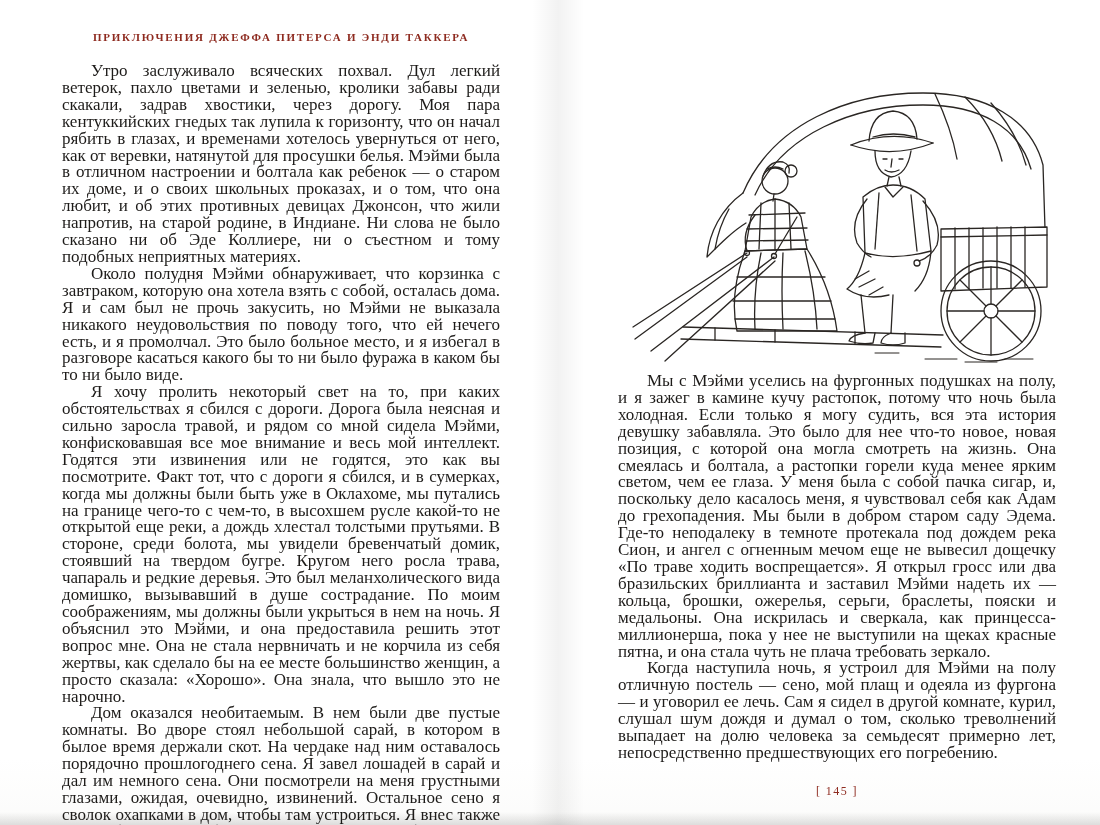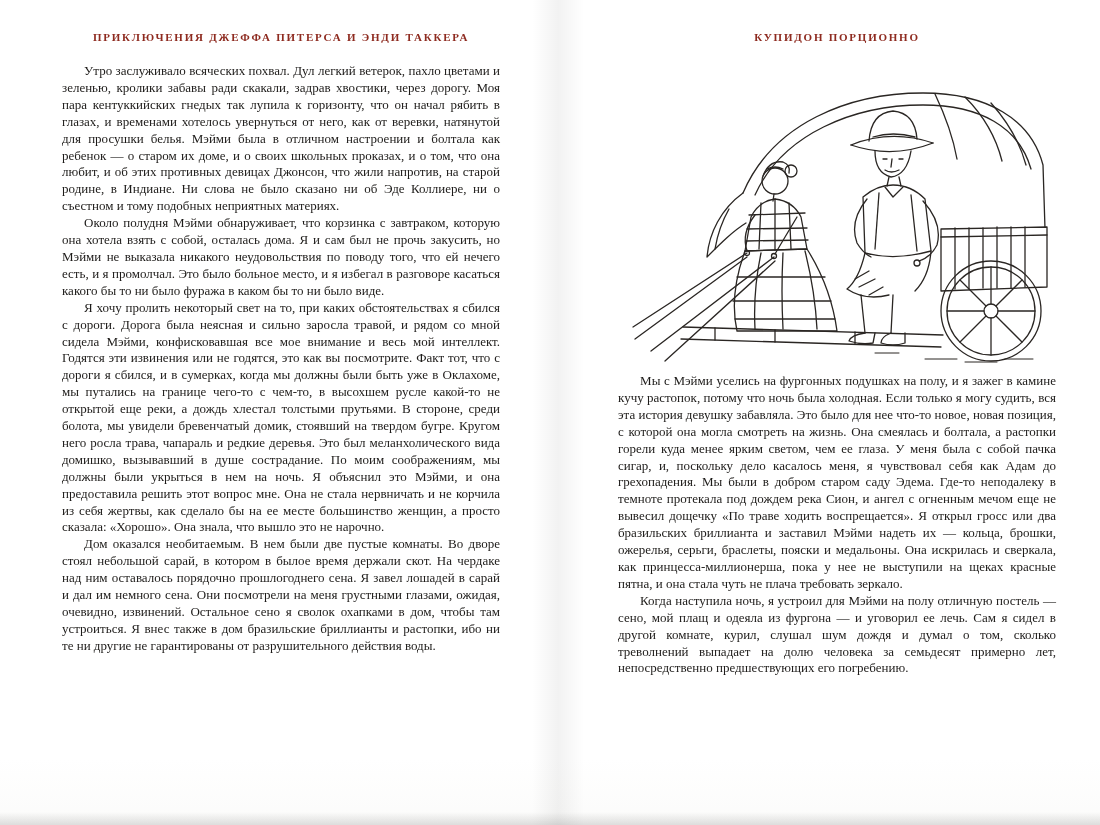--- a/index.html
+++ b/index.html
@@ -30,21 +30,21 @@
   .page-right { left:618px; width:438px; }
   .running-head {
     position:absolute; top:31px; left:-10px; right:-10px;
     text-align:center;
     font-size:11px; font-weight:600; letter-spacing:0.16em;
     color:var(--accent, #8e2b20);
   }
   .content { position:absolute; top:63px; left:0; right:0; }
   .body-text { hyphens:auto; -webkit-hyphens:auto; }
   .body-text p {
-    font-size:13px;
+    font-size:17px;
     line-height:16.9px;
     text-align:justify;
     text-indent:1.7em;
     color:var(--text, #1d1b19);
   }
   .folio {
     position:absolute; top:784px; left:0; right:0;
     text-align:center;
     font-size:12px; letter-spacing:0.12em;
     color:var(--accent, #8e2b20);
@@ -65,21 +65,20 @@
     <header class="running-head">ПРИКЛЮЧЕНИЯ ДЖЕФФА ПИТЕРСА И ЭНДИ ТАККЕРА</header>
     <div class="content body-text">
       <p>Утро заслуживало всяческих похвал. Дул легкий ветерок, пахло цветами и зеленью, кролики забавы ради скакали, задрав хвостики, через дорогу. Моя пара кентуккийских гнедых так лупила к горизонту, что он начал рябить в глазах, и временами хотелось увернуться от него, как от веревки, натянутой для просушки белья. Мэйми была в отличном настроении и болтала как ребенок — о старом их доме, и о своих школьных проказах, и о том, что она любит, и об этих противных девицах Джонсон, что жили напротив, на старой родине, в Индиане. Ни слова не было сказано ни об Эде Коллиере, ни о съестном и тому подобных неприятных материях.</p>
       <p>Около полудня Мэйми обнаруживает, что корзинка с завтраком, которую она хотела взять с собой, осталась дома. Я и сам был не прочь закусить, но Мэйми не выказала никакого неудовольствия по поводу того, что ей нечего есть, и я промолчал. Это было больное место, и я избегал в разговоре касаться какого бы то ни было фуража в каком бы то ни было виде.</p>
       <p>Я хочу пролить некоторый свет на то, при каких обстоятельствах я сбился с дороги. Дорога была неясная и сильно заросла травой, и рядом со мной сидела Мэйми, конфисковавшая все мое внимание и весь мой интеллект. Годятся эти извинения или не годятся, это как вы посмотрите. Факт тот, что с дороги я сбился, и в сумерках, когда мы должны были быть уже в Оклахоме, мы путались на границе чего-то с чем-то, в высохшем русле какой-то не открытой еще реки, а дождь хлестал толстыми прутьями. В стороне, среди болота, мы увидели бревенчатый домик, стоявший на твердом бугре. Кругом него росла трава, чапараль и редкие деревья. Это был меланхолического вида домишко, вызывавший в душе сострадание. По моим соображениям, мы должны были укрыться в нем на ночь. Я объяснил это Мэйми, и она предоставила решить этот вопрос мне. Она не стала нервничать и не корчила из себя жертвы, как сделало бы на ее месте большинство женщин, а просто сказала: «Хорошо». Она знала, что вышло это не нарочно.</p>
       <p>Дом оказался необитаемым. В нем были две пустые комнаты. Во дворе стоял небольшой сарай, в котором в былое время держали скот. На чердаке над ним оставалось порядочно прошлогоднего сена. Я завел лошадей в сарай и дал им немного сена. Они посмотрели на меня грустными глазами, ожидая, очевидно, извинений. Остальное сено я сволок охапками в дом, чтобы там устроиться. Я внес также в дом бразильские бриллианты и растопки, ибо ни те ни другие не гарантированы от разрушительного действия воды.</p>
     </div>
   </section>
 
   <section class="page page-right">
-    <header class="running-head">КУПИДОН ПОРЦИОННО</header>
     <div class="content">
 
       <figure class="illustration">
         <svg viewBox="0 0 424 282" xmlns="http://www.w3.org/2000/svg">
           <g fill="none" stroke="#2a2623" stroke-width="1.3" stroke-linecap="round" stroke-linejoin="round">
 
             <g>
               <path d="M118,112 C148,42 224,12 298,12 C362,12 406,38 418,84 L420,148"></path>
               <path d="M130,114 C158,52 230,24 298,24 C355,24 394,46 406,88"></path>
               <path d="M340,16 C358,34 371,56 377,80"></path>
@@ -191,14 +190,15 @@
             </g>
           </g>
         </svg>
       </figure>
 
       <div class="body-text">
         <p>Мы с Мэйми уселись на фургонных подушках на полу, и я зажег в камине кучу растопок, потому что ночь была холодная. Если только я могу судить, вся эта история девушку забавляла. Это было для нее что-то новое, новая позиция, с которой она могла смотреть на жизнь. Она смеялась и болтала, а растопки горели куда менее ярким светом, чем ее глаза. У меня была с собой пачка сигар, и, поскольку дело касалось меня, я чувствовал себя как Адам до грехопадения. Мы были в добром старом саду Эдема. Где-то неподалеку в темноте протекала под дождем река Сион, и ангел с огненным мечом еще не вывесил дощечку «По траве ходить воспрещается». Я открыл гросс или два бразильских бриллианта и заставил Мэйми надеть их — кольца, брошки, ожерелья, серьги, браслеты, пояски и медальоны. Она искрилась и сверкала, как принцесса-миллионерша, пока у нее не выступили на щеках красные пятна, и она стала чуть не плача требовать зеркало.</p>
         <p>Когда наступила ночь, я устроил для Мэйми на полу отличную постель — сено, мой плащ и одеяла из фургона — и уговорил ее лечь. Сам я сидел в другой комнате, курил, слушал шум дождя и думал о том, сколько треволнений выпадает на долю человека за семьдесят примерно лет, непосредственно предшествующих его погребению.</p>
       </div>
     </div>
+    <footer class="folio">[ 145 ]</footer>
   </section>
 </div>
 
 </body></html>

